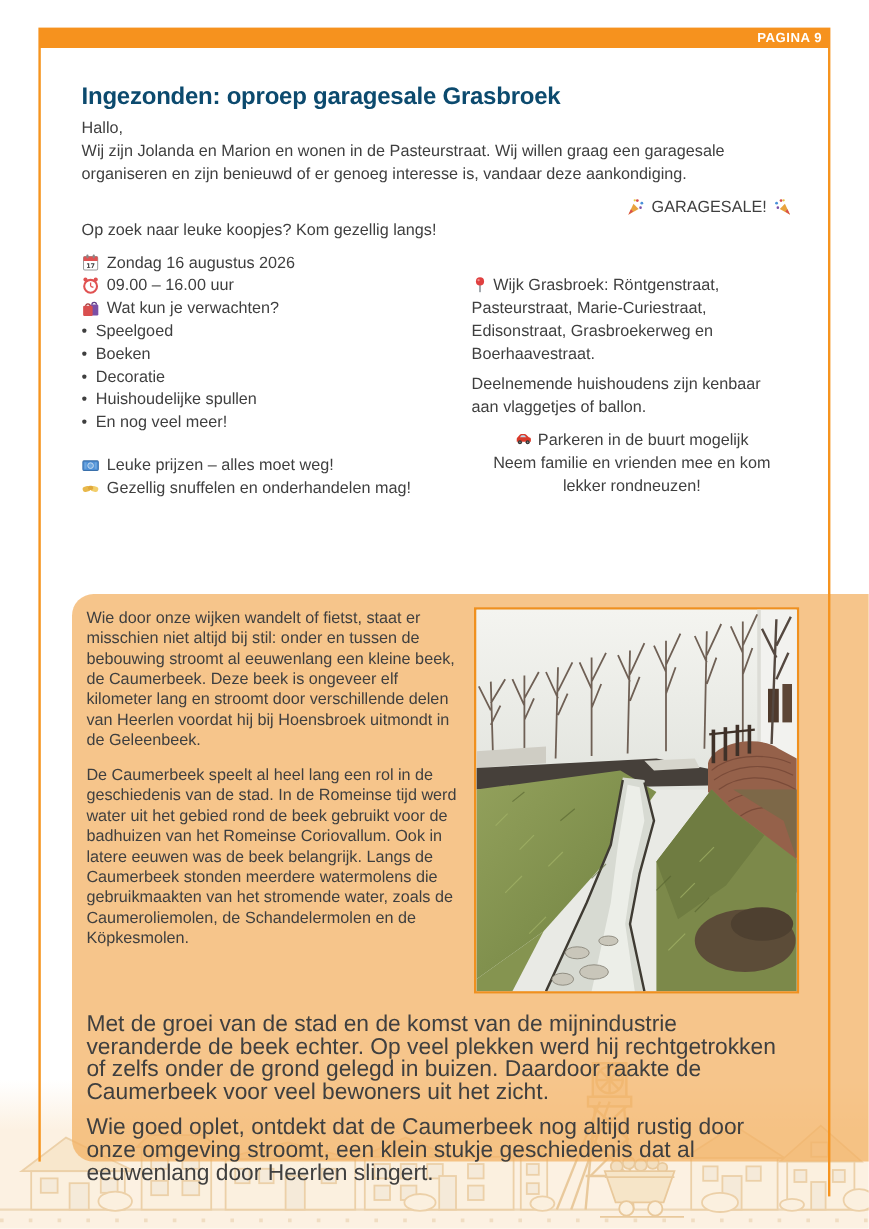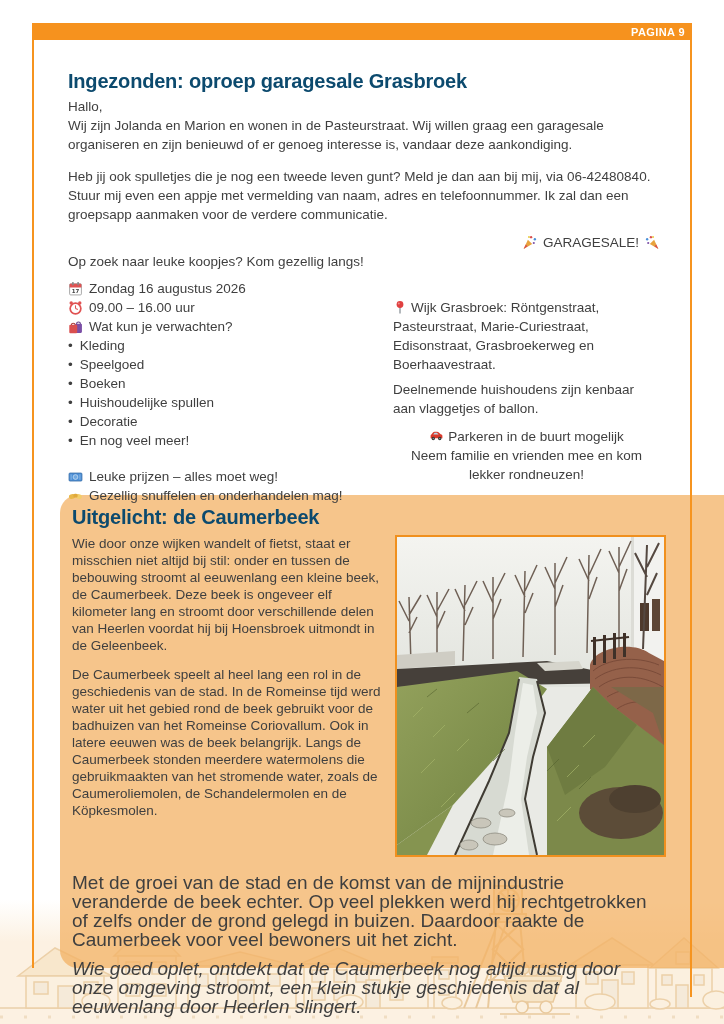--- a/index.html
+++ b/index.html
@@ -42,21 +42,21 @@
     background:rgba(243,178,100,0.75);border-radius:18px 0 0 18px;
     padding:11px 0 0 12px;box-sizing:border-box;}
   .panel h2{margin-bottom:6px;}
   .cols2{display:flex;}
   .beektext{width:313px;flex:0 0 auto;margin-right:10px;}
   .beektext p{margin:0;font-size:13.5px;line-height:17px;}
   .beektext .pspace2{margin-top:12px;}
   .photo-frame{width:267px;height:318px;flex:0 0 auto;border:2px solid #F0901E;background:#e9eae5;}
   .wide p{margin:0;font-size:19px;line-height:19px;width:588px;}
   .wide .p3{margin-top:16px;}
-  .wide .p4{margin-top:10px;font-style:italic;}
+  .wide .p4{margin-top:10px;}
 </style>
 </head>
 <body>
 
 <div class="footer-band"></div>
 <svg class="footer-art" viewBox="0 0 724 164">
   <g stroke="#ecd0a8" stroke-width="1.5" fill="#fbf0df">
 
     <line x1="0" y1="148" x2="724" y2="148" stroke="#eed8b8" stroke-width="2"></line>
     <line x1="0" y1="157" x2="724" y2="157" stroke="#f0ddc2" stroke-width="3" stroke-dasharray="3 21" fill="none"></line>
@@ -156,21 +156,20 @@
 <div class="top-bar">
   <span>PAGINA 9</span>
 </div>
 <div class="border-left"></div>
 <div class="border-right"></div>
 
 <div class="article1">
   <h1>Ingezonden: oproep garagesale Grasbroek</h1>
   <p>Hallo,</p>
   <p>Wij zijn Jolanda en Marion en wonen in de Pasteurstraat. Wij willen graag een garagesale organiseren en zijn benieuwd of er genoeg interesse is, vandaar deze aankondiging.</p>
-  <p class="pspace">Heb jij ook spulletjes die je nog een tweede leven gunt? Meld je dan aan bij mij, via 06-42480840. Stuur mij even een appje met vermelding van naam, adres en telefoonnummer. Ik zal dan een groepsapp aanmaken voor de verdere communicatie.</p>
 
   <div class="iconline" style="margin-top:9px;justify-content:flex-end;">
     <svg class="icon" width="15" height="15" viewBox="0 0 14 14">
         <polygon points="1.5,13 5.5,4.5 9.5,8.5" fill="#E8A33D"></polygon>
         <polygon points="1.5,13 3.5,8.8 5.2,10.5" fill="#D94F4F"></polygon>
         <circle cx="8.5" cy="2" r="1.1" fill="#D94F4F"></circle>
         <circle cx="12" cy="4" r="1.1" fill="#4A90D9"></circle>
         <circle cx="11" cy="7.5" r="1" fill="#7B4FA6"></circle>
         <circle cx="6.5" cy="1.8" r="0.9" fill="#E8C93D"></circle>
       </svg>
@@ -210,25 +209,24 @@
       </div>
       <div class="iconline">
         <svg class="icon" width="15" height="15" viewBox="0 0 14 14">
             <path d="M8,4.6 a1.8,1.8 0 0 1 3.6,0" fill="none" stroke="#5e3b85" stroke-width="1"></path>
             <rect x="6.6" y="4.4" width="6.4" height="8.6" rx="1" fill="#7B4FA6"></rect>
             <path d="M3.2,5.6 a1.7,1.7 0 0 1 3.4,0" fill="none" stroke="#a83a3a" stroke-width="1"></path>
             <rect x="1.2" y="5.4" width="7.4" height="8" rx="1" fill="#D94F4F"></rect>
           </svg>
         <span>Wat kun je verwachten?</span>
       </div>
-      <div class="bullet">Kleding</div>
       <div class="bullet">Speelgoed</div>
       <div class="bullet">Boeken</div>
+      <div class="bullet">Decoratie</div>
       <div class="bullet">Huishoudelijke spullen</div>
-      <div class="bullet">Decoratie</div>
       <div class="bullet">En nog veel meer!</div>
       <div class="iconline gap17">
         <svg class="icon" width="15" height="15" viewBox="0 0 14 14">
             <rect x="1" y="3.8" width="12" height="7.4" rx="0.8" fill="#4D8FD6" stroke="#3a70ab" stroke-width="0.8"></rect>
             <circle cx="7" cy="7.5" r="2.2" fill="#6fa8e0" stroke="#cfe0f2" stroke-width="0.7"></circle>
             <rect x="2.2" y="5" width="1.6" height="5" fill="#6fa8e0"></rect>
             <rect x="10.2" y="5" width="1.6" height="5" fill="#6fa8e0"></rect>
           </svg>
         <span>Leuke prijzen – alles moet weg!</span>
       </div>
@@ -259,21 +257,20 @@
             <circle cx="4" cy="9.8" r="0.6" fill="#999999"></circle>
             <circle cx="10" cy="9.8" r="0.6" fill="#999999"></circle>
           </svg><span>Parkeren in de buurt mogelijk</span><br>
         <span>Neem familie en vrienden mee en kom lekker rondneuzen!</span>
       </p>
     </div>
   </div>
 </div>
 
 <div class="panel">
-  <h2>Uitgelicht: de Caumerbeek</h2>
   <div class="cols2">
     <div class="beektext">
       <p>Wie door onze wijken wandelt of fietst, staat er misschien niet altijd bij stil: onder en tussen de bebouwing stroomt al eeuwenlang een kleine beek, de Caumerbeek. Deze beek is ongeveer elf kilometer lang en stroomt door verschillende delen van Heerlen voordat hij bij Hoensbroek uitmondt in de Geleenbeek.</p>
       <p class="pspace2">De Caumerbeek speelt al heel lang een rol in de geschiedenis van de stad. In de Romeinse tijd werd water uit het gebied rond de beek gebruikt voor de badhuizen van het Romeinse Coriovallum. Ook in latere eeuwen was de beek belangrijk. Langs de Caumerbeek stonden meerdere watermolens die gebruikmaakten van het stromende water, zoals de Caumeroliemolen, de Schandelermolen en de Köpkesmolen.</p>
     </div>
     <div class="photo-frame">
       <svg width="267" height="318" viewBox="0 0 267 318">
         <defs>
           <linearGradient id="sky" x1="0" y1="0" x2="0" y2="1">
             <stop offset="0" stop-color="#f4f4f0"></stop>

